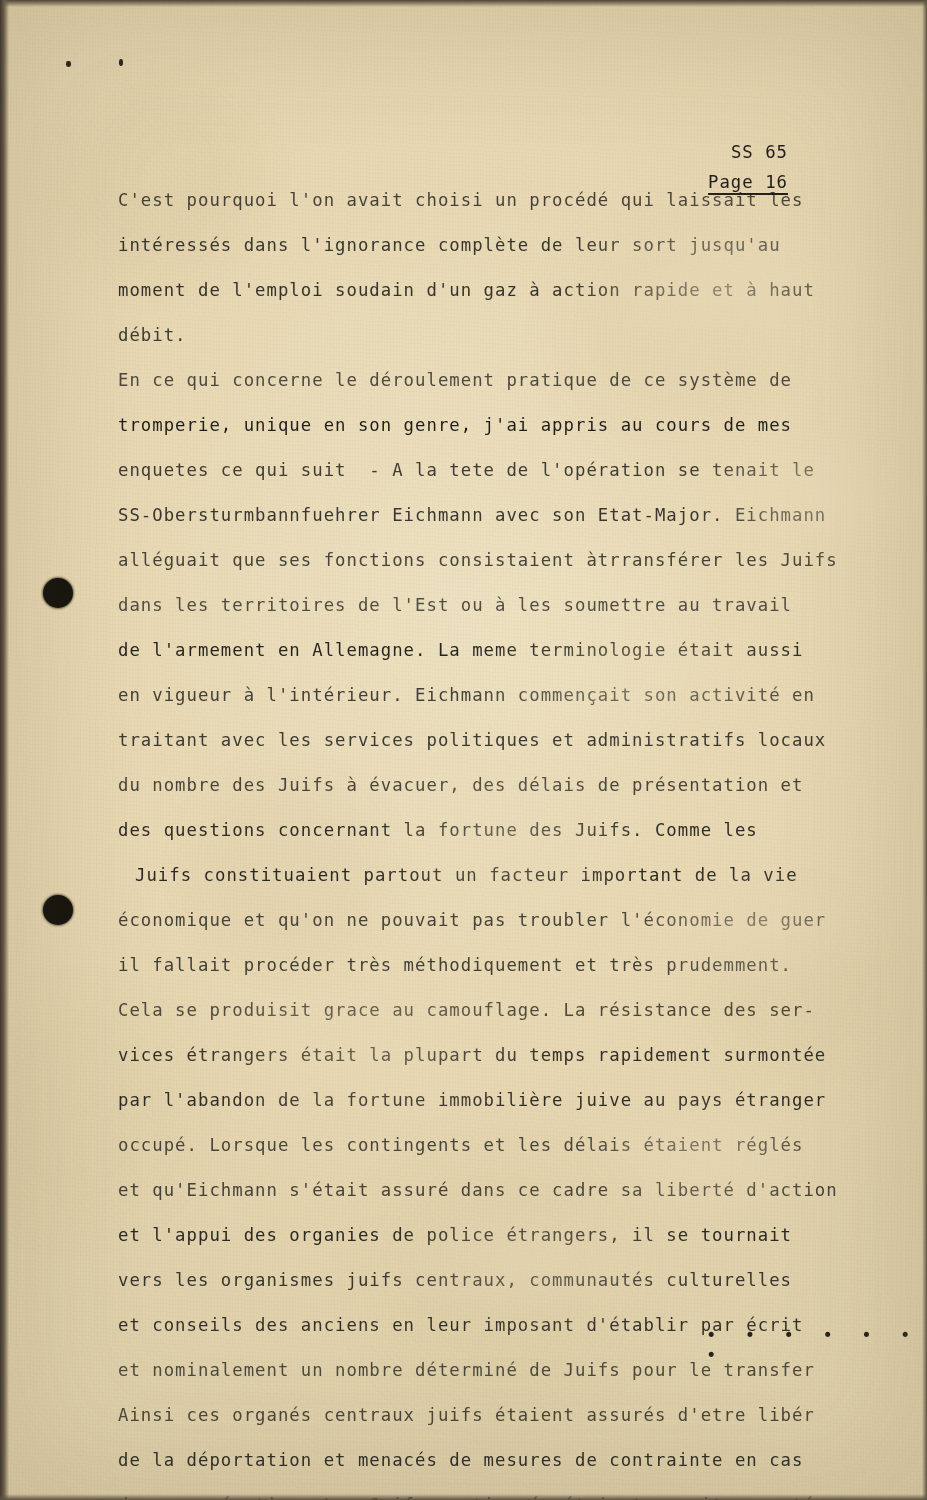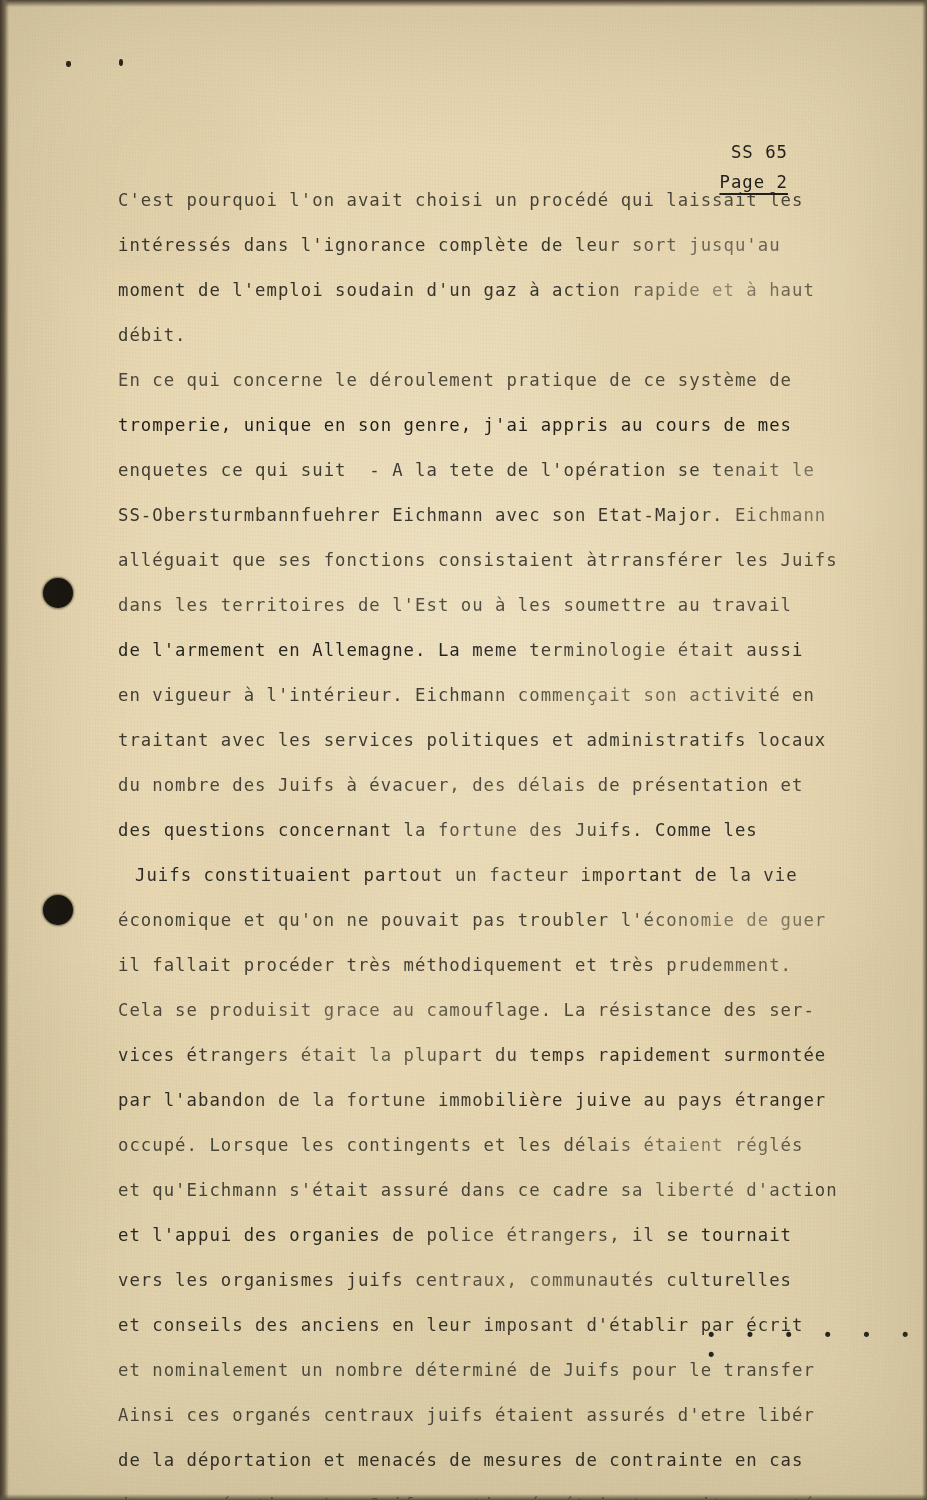--- a/index.html
+++ b/index.html
@@ -144,21 +144,21 @@
 <div id="page">
 
   <div class="paper-base"></div>
   <div class="paper-mottle"></div>
   <div class="paper-grain"></div>
 
   <div class="typescript">
 
     <div class="header-block">
       <span class="hdr-line">SS 65</span>
-      <span class="hdr-line hdr-under">Page 2</span>
+      <span class="hdr-line hdr-under">Page 16</span>
     </div>
 
     <div class="body-block" id="body-block">
         <div class="tline" style="color: rgb(29, 28, 25); opacity: 0.8;">C'est pourquoi l'on avait choisi un procédé qui laissait les</div>
         <div class="tline" style="color: rgb(50, 49, 42); opacity: 0.96;">intéressés dans l'ignorance complète de leur sort jusqu'au</div>
         <div class="tline" style="color: rgb(36, 35, 31); opacity: 0.91;">moment de l'emploi soudain d'un gaz à action rapide et à haut</div>
         <div class="tline" style="color: rgb(39, 38, 32); opacity: 0.87;">débit.</div>
         <div class="tline" style="color: rgb(43, 42, 37); opacity: 0.82;">En ce qui concerne le déroulement pratique de ce système de</div>
         <div class="tline" style="color: rgb(29, 28, 25); opacity: 0.98;">tromperie, unique en son genre, j'ai appris au cours de mes</div>
         <div class="tline" style="color: rgb(50, 49, 42); opacity: 0.93;">enquetes ce qui suit  - A la tete de l'opération se tenait le</div>

